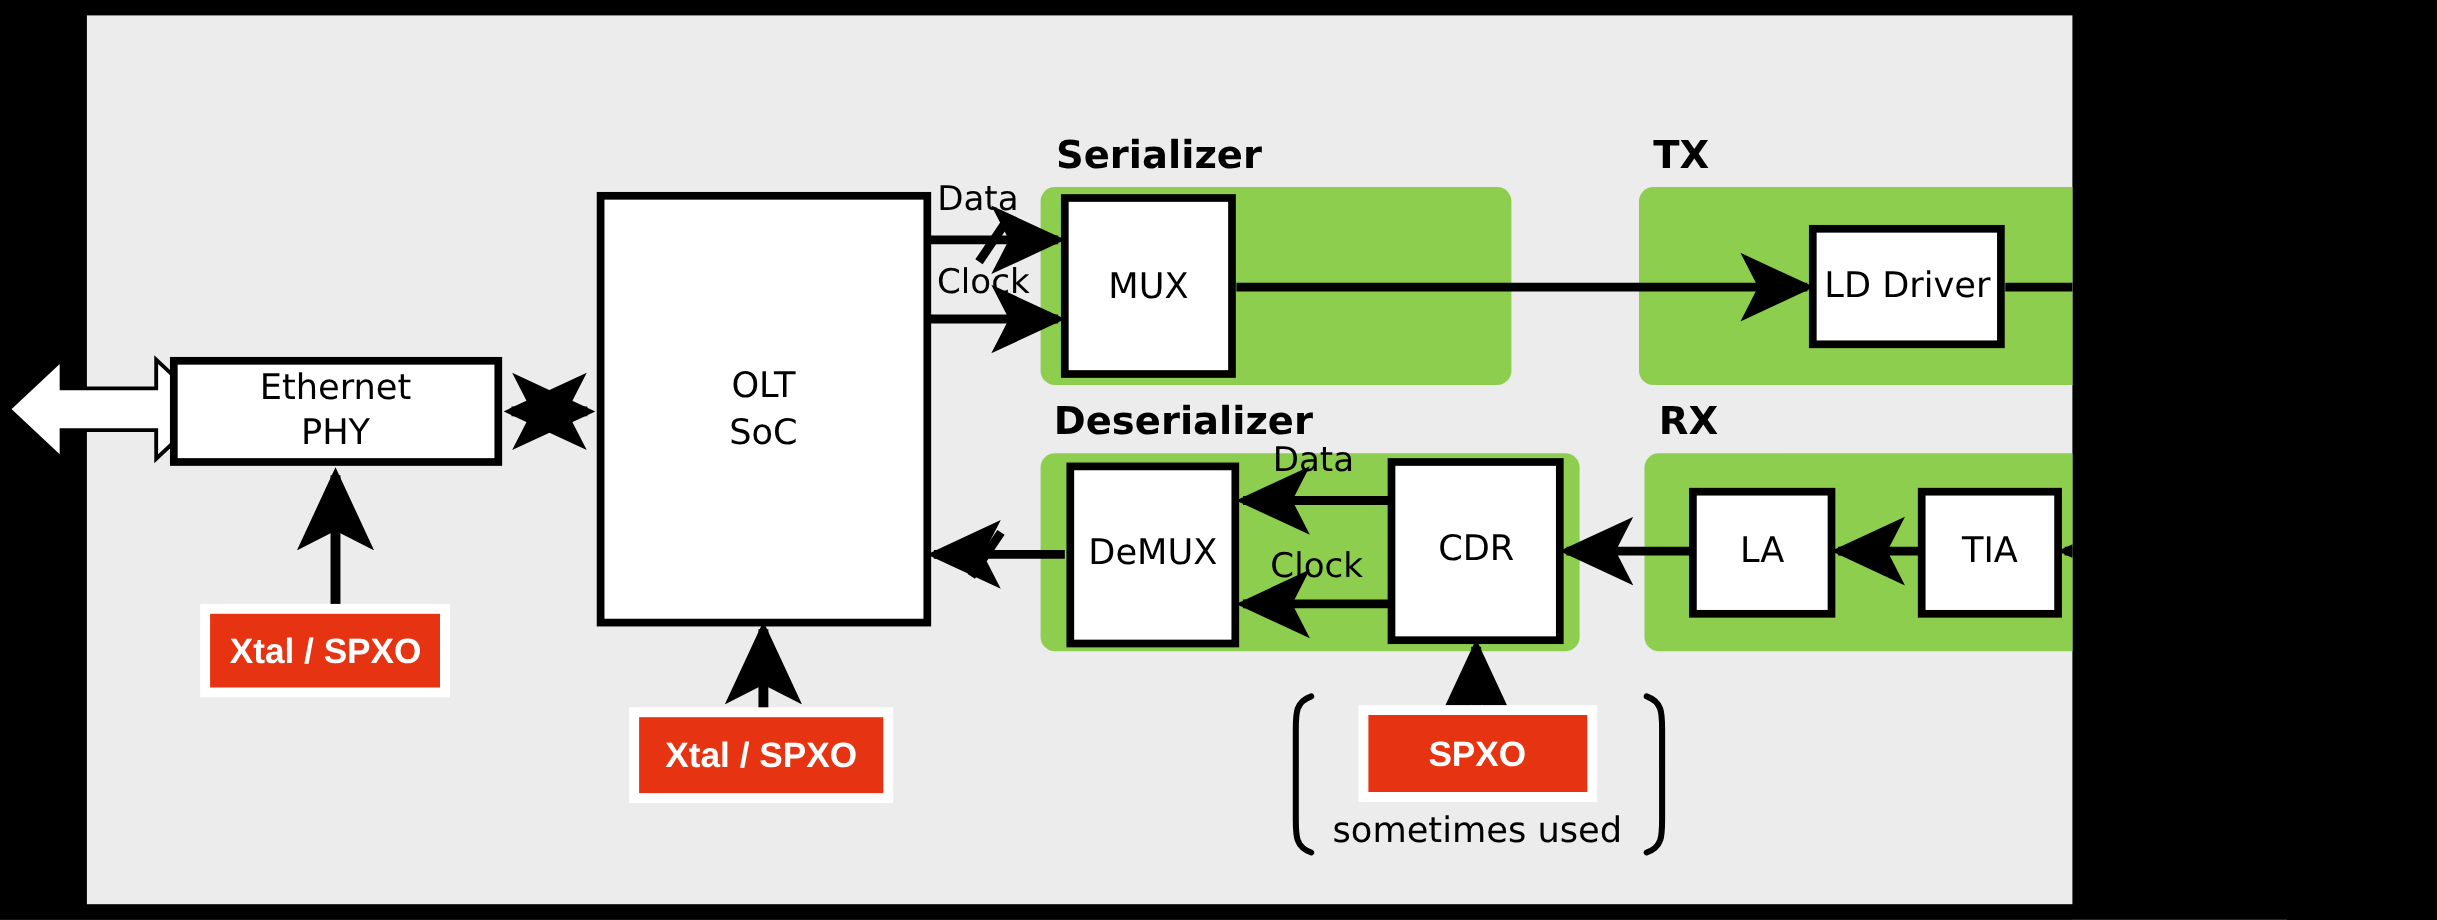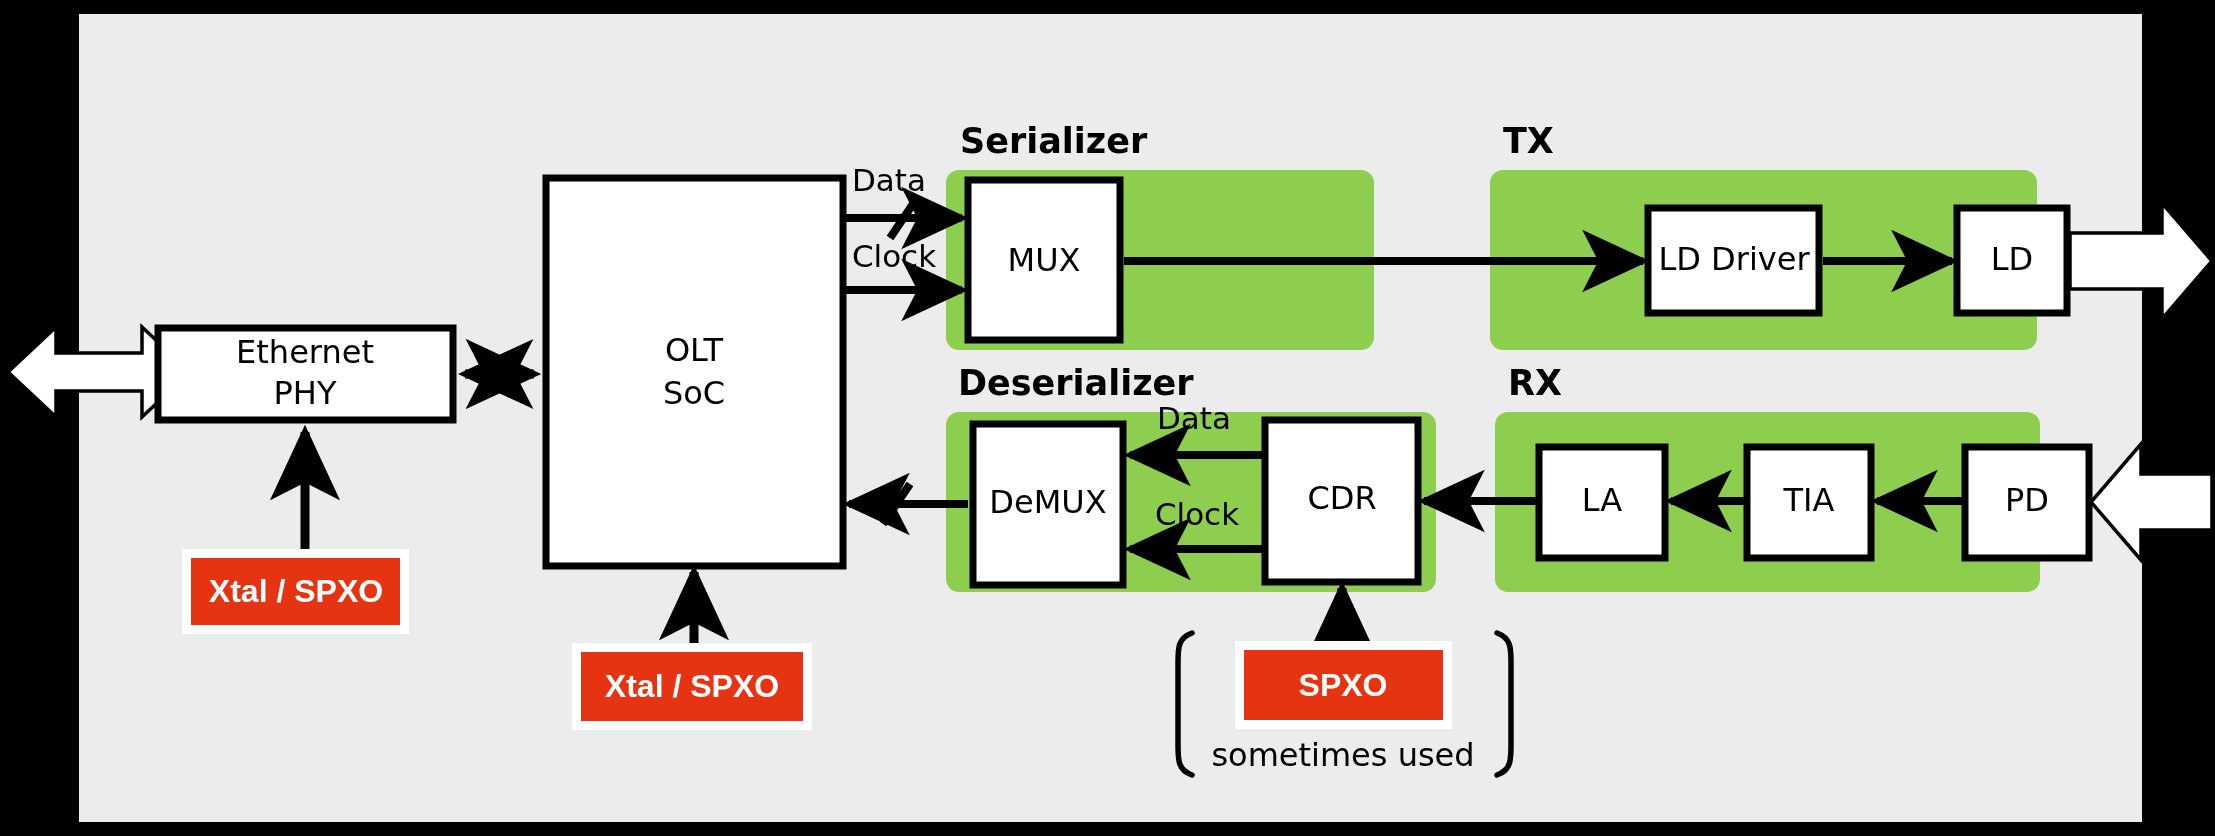--- a/index.html
+++ b/index.html
@@ -2,21 +2,21 @@
 <html><head>
 <meta charset="utf-8">
 <style>
   html, body {
     margin: 0;
     padding: 0;
     background: #000000;
   }
   #root {
     position: relative;
-    width: 2215px;
+    width: 1884px;
     height: 836px;
     background: #000000;
     overflow: hidden;
     font-family: "DejaVu Sans", sans-serif;
   }
   svg.diagram {
     position: absolute;
     left: 0;
     top: 0;
     width: 2215px;

